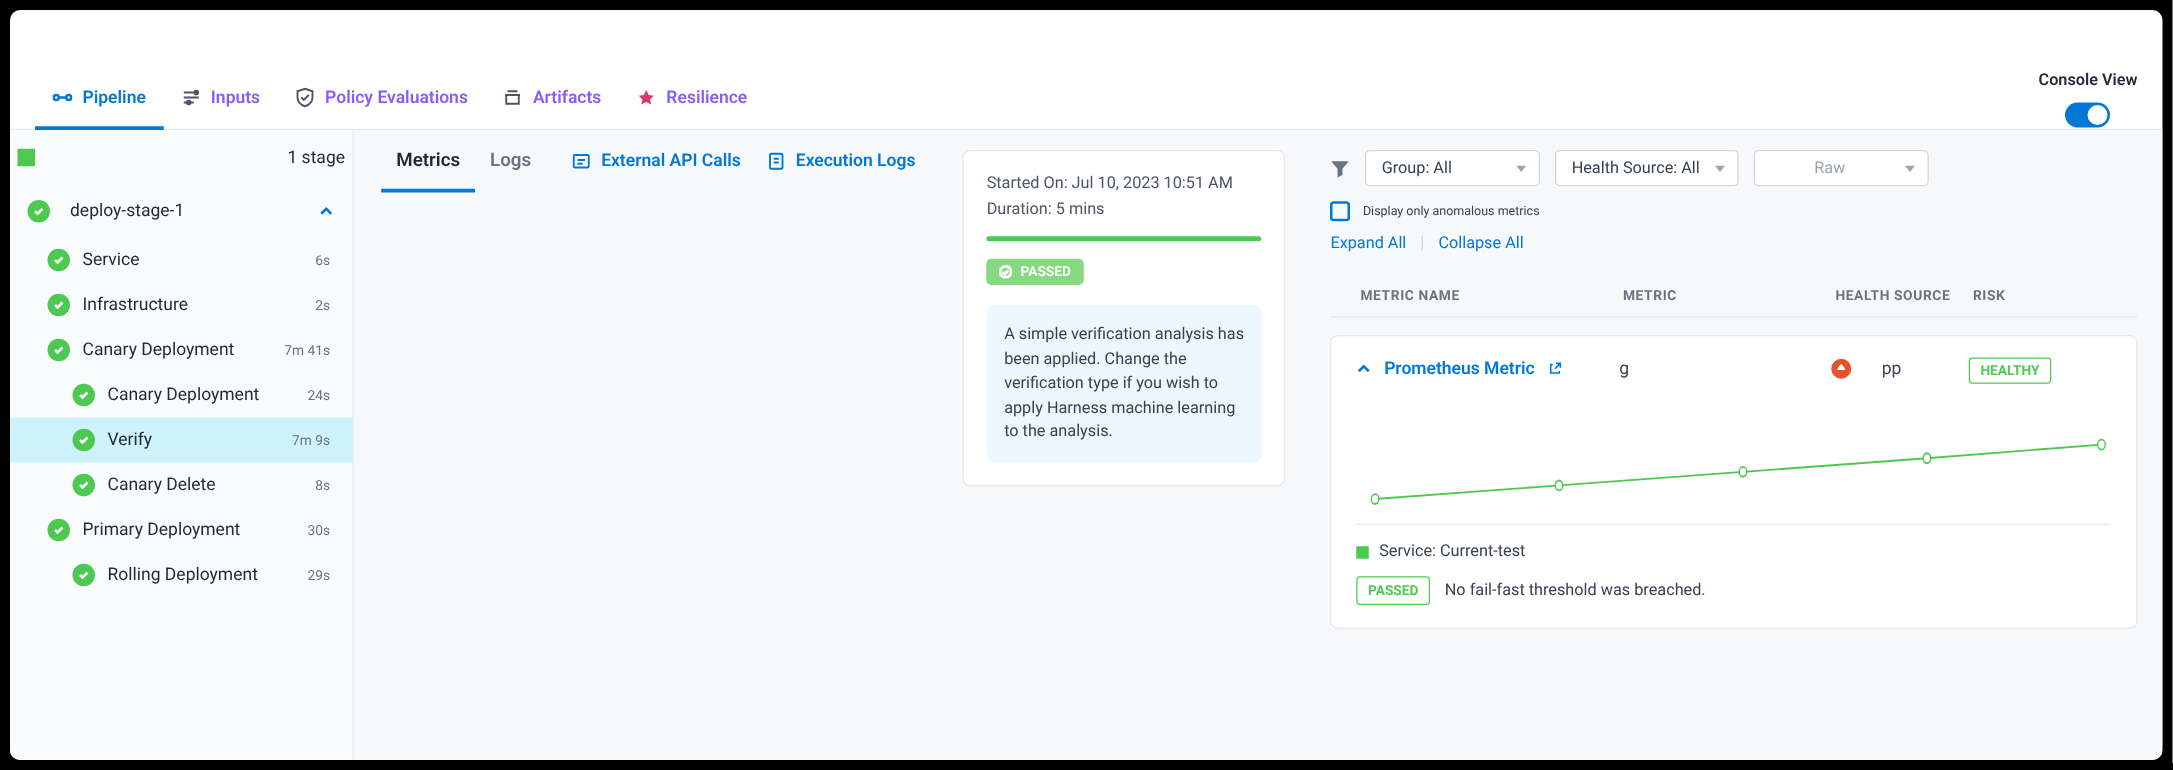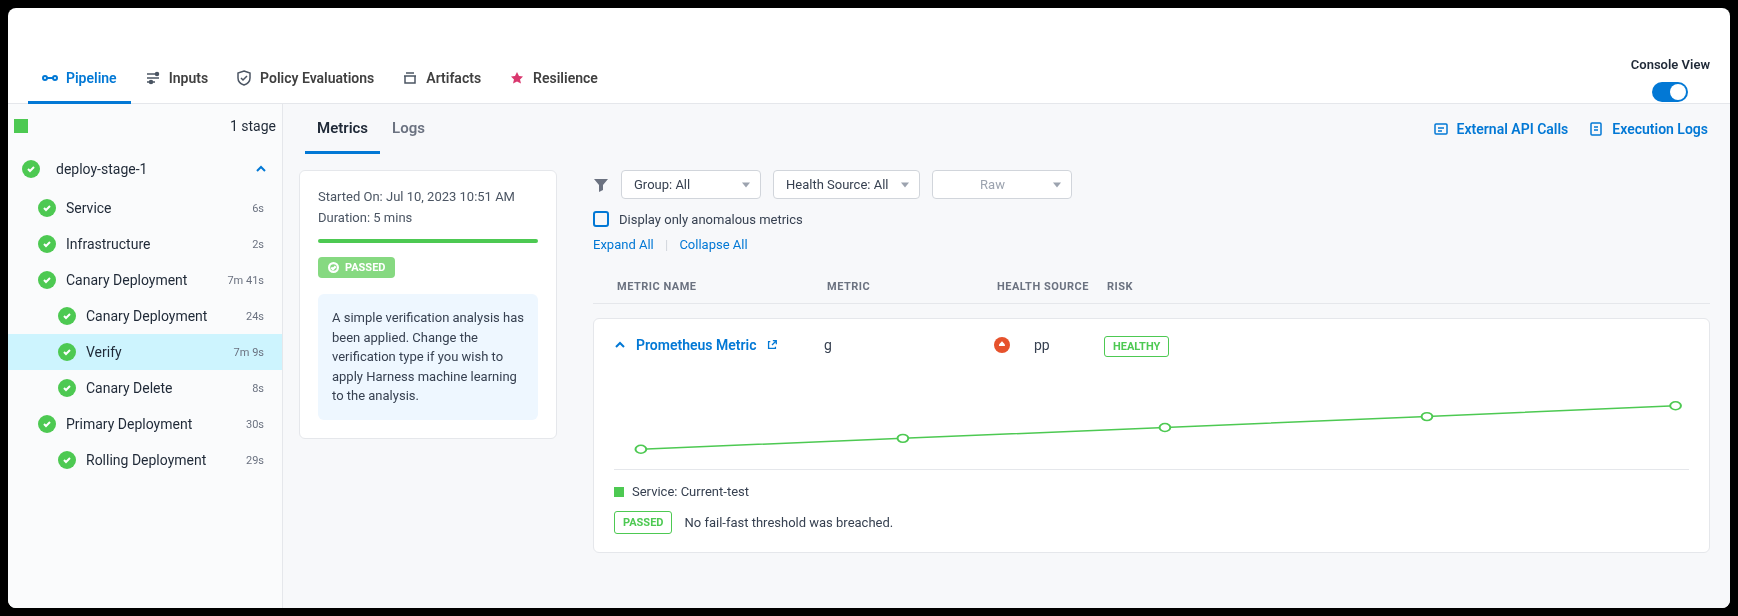--- a/index.html
+++ b/index.html
@@ -1,21 +1,21 @@
 <!DOCTYPE html>
 <html><head>
 <meta charset="utf-8">
 <style>
 * { margin: 0; padding: 0; box-sizing: border-box; font-family: -apple-system, BlinkMacSystemFont, "Segoe UI", Roboto, sans-serif; }
 body { background: #000; padding: 8px; }
 .app { background: #fff; border-radius: 8px; width: 100%; height: 600px; display: flex; flex-direction: column; overflow: hidden; }
 
 
 .top-tabs { display: flex; align-items: center; padding: 0 20px; border-bottom: 1px solid #e5e7eb; height: 48px; margin-top: 48px; }
-.top-tab { display: flex; align-items: center; gap: 8px; padding: 0 14px; height: 48px; font-size: 14px; font-weight: 600; color: #404040; cursor: pointer; border-bottom: 3px solid transparent; }
+.top-tab { display: flex; align-items: center; gap: 8px; padding: 0 14px; height: 48px; font-size: 14px; font-weight: 600; color: #8b5cf6; cursor: pointer; border-bottom: 3px solid transparent; }
 .top-tab.active { color: #0278d5; border-bottom-color: #0278d5; }
 .top-tab svg { width: 16px; height: 16px; }
 .spacer { flex: 1; }
 .console-view { display: flex; align-items: center; gap: 10px; font-size: 13px; font-weight: 600; color: #1f2937; flex-direction: column; }
 .toggle { width: 36px; height: 20px; background: #0278d5; border-radius: 10px; position: relative; cursor: pointer; }
 .toggle::after { content: ""; position: absolute; right: 2px; top: 2px; width: 16px; height: 16px; background: #fff; border-radius: 50%; }
 
 
 .main { display: flex; flex: 1; overflow: hidden; }
 
@@ -30,21 +30,21 @@
 .check-icon { width: 18px; height: 18px; background: #4dc952; border-radius: 50%; display: flex; align-items: center; justify-content: center; flex-shrink: 0; }
 .check-icon svg { width: 10px; height: 10px; }
 .tree { padding-left: 0; }
 .tree-item { display: flex; align-items: center; padding: 9px 18px 9px 30px; gap: 10px; font-size: 14px; color: #1f2937; cursor: pointer; }
 .tree-item.nested { padding-left: 50px; }
 .tree-item.selected { background: #cdf4fe; }
 .tree-item .duration { margin-left: auto; font-size: 11px; color: #6b7280; }
 .tree-item .label { flex: 1; }
 
 
-.content { flex: 1; display: flex; flex-direction: column; background: #f7f8fa; }
+.content { flex: 1; display: flex; flex-direction: row; background: #f7f8fa; }
 
 
 .sec-tabs-row { display: flex; align-items: center; padding: 0 22px; height: 50px; }
 .sec-tab { padding: 14px 12px; font-size: 15px; font-weight: 600; color: #6b7280; cursor: pointer; border-bottom: 3px solid transparent; }
 .sec-tab.active { color: #1f2937; border-bottom-color: #0278d5; }
 .link-btn { display: flex; align-items: center; gap: 8px; color: #0278d5; font-weight: 600; font-size: 14px; margin-left: 20px; cursor: pointer; }
 .link-btn svg { width: 16px; height: 16px; }
 
 
 .content-body { display: flex; flex: 1; overflow: hidden; }
@@ -55,21 +55,21 @@
 .passed-badge { display: inline-flex; align-items: center; gap: 6px; background: #86d981; color: #fff; font-size: 11px; font-weight: 700; padding: 4px 10px; border-radius: 4px; }
 .passed-badge svg { width: 11px; height: 11px; }
 .info-text { background: #eef7ff; border-radius: 6px; padding: 14px; font-size: 13px; color: #374151; line-height: 1.5; margin-top: 16px; }
 
 .right-panel { flex: 1; padding: 16px 20px; overflow-y: auto; }
 .filter-row { display: flex; align-items: center; gap: 12px; margin-bottom: 12px; }
 .filter-icon { color: #6b7280; }
 .dropdown { border: 1px solid #d1d5db; background: #fff; border-radius: 4px; padding: 6px 30px 6px 12px; font-size: 13px; color: #374151; position: relative; cursor: pointer; min-width: 140px; }
 .dropdown::after { content: ""; position: absolute; right: 10px; top: 50%; transform: translateY(-50%); border-left: 4px solid transparent; border-right: 4px solid transparent; border-top: 5px solid #9ca3af; }
 .dropdown.muted { color: #9ca3af; text-align: center; }
-.checkbox-row { display: flex; align-items: center; gap: 10px; font-size: 13px; color: #374151; margin-bottom: 10px; }
+.checkbox-row { display: flex; align-items: center; gap: 10px; font-size: 10px; color: #374151; margin-bottom: 10px; }
 .checkbox { width: 16px; height: 16px; border: 2px solid #0278d5; border-radius: 3px; cursor: pointer; }
 .expand-links { font-size: 13px; margin-bottom: 18px; }
 .expand-links a { color: #0278d5; cursor: pointer; text-decoration: none; }
 .expand-links .divider { color: #d1d5db; margin: 0 8px; }
 
 .table-header { display: flex; padding: 10px 24px; font-size: 11px; font-weight: 700; color: #6b7280; letter-spacing: 0.5px; border-bottom: 1px solid #e5e7eb; }
 .col-name { flex: 0 0 210px; }
 .col-group { flex: 0 0 170px; }
 .col-health { flex: 0 0 110px; }
 .col-risk { flex: 0 0 100px; }

